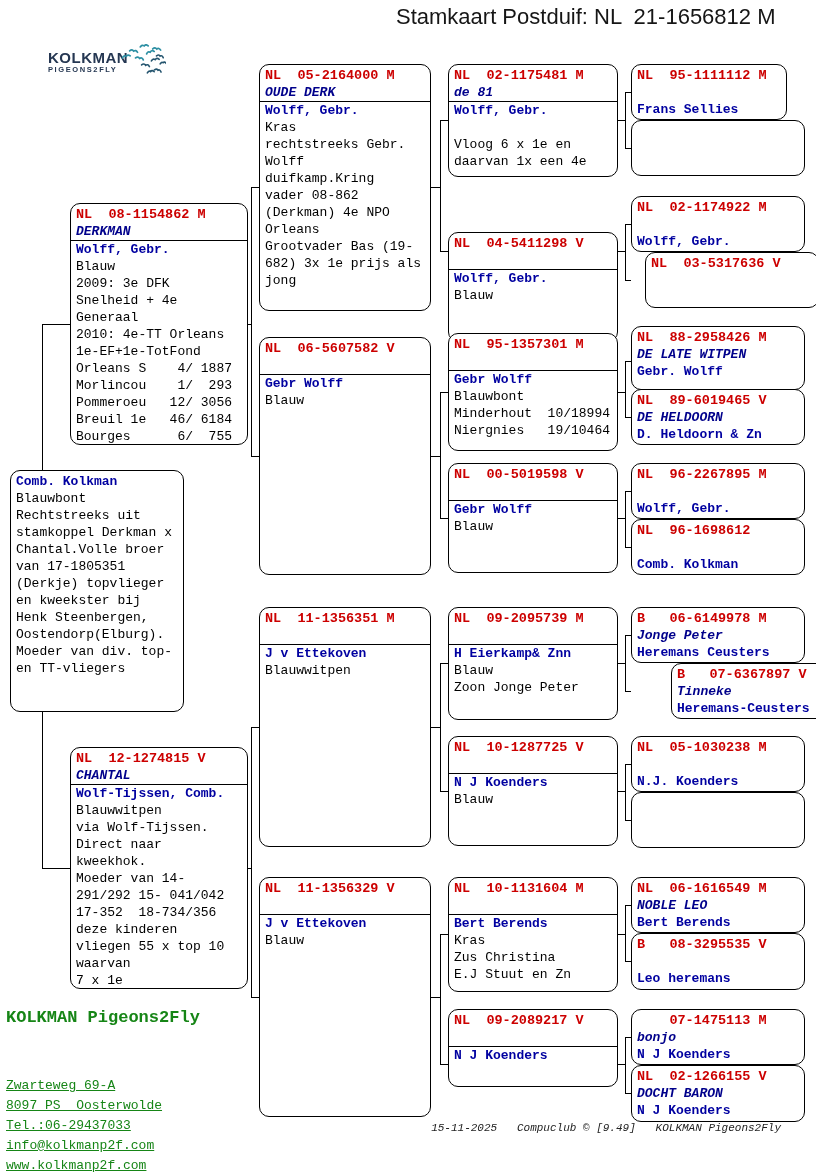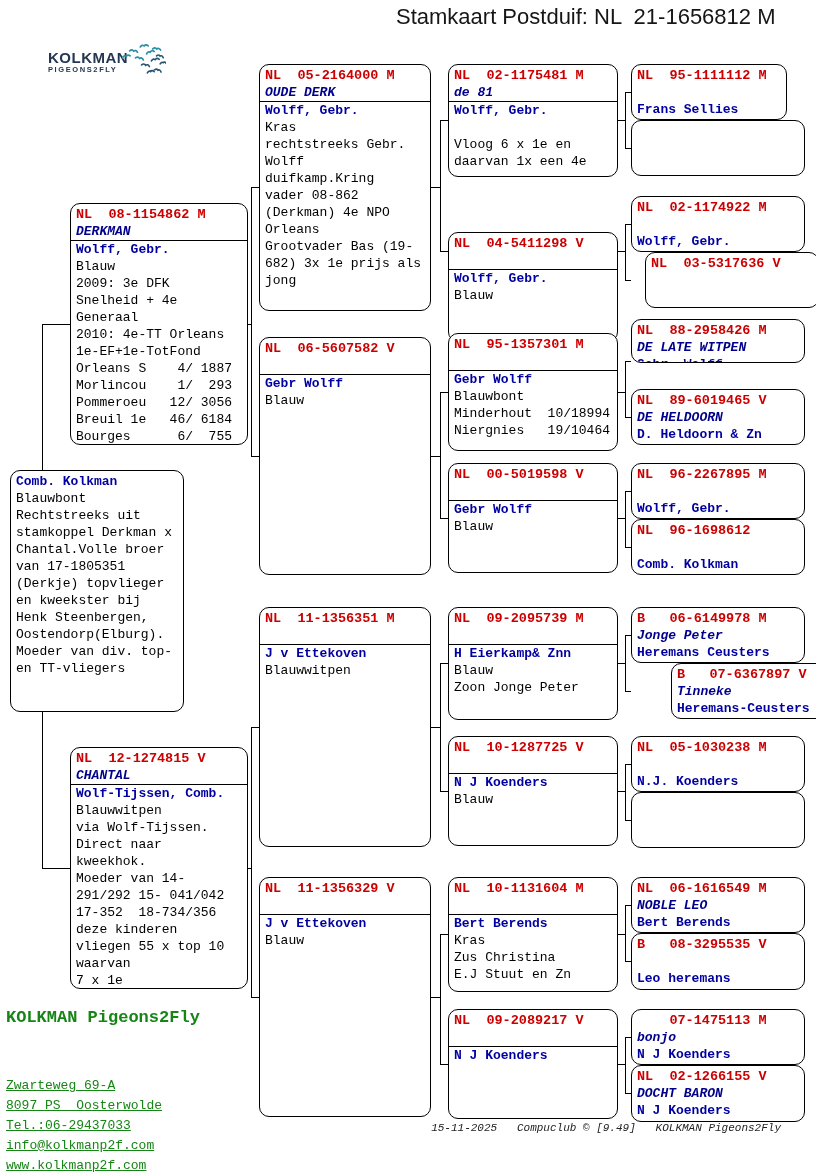--- a/index.html
+++ b/index.html
@@ -281,21 +281,21 @@
     <div class="pbox" style="left: 448px; top: 877px; width: 170px; height: 115px;">
       <div class="hdr">
         <div class="ring">NL  10-1131604 M</div>
         <div class="pname"></div>
       </div>
       <div class="owner">Bert Berends</div>
       <div class="pbody">Kras
 Zus Christina
 E.J Stuut en Zn</div>
     </div>
-    <div class="pbox" style="left: 448px; top: 1009px; width: 170px; height: 110px;">
+    <div class="pbox" style="left: 448px; top: 1009px; width: 170px; height: 78px;">
       <div class="hdr">
         <div class="ring">NL  09-2089217 V</div>
         <div class="pname"></div>
       </div>
       <div class="owner">N J Koenders</div>
       <div class="pbody"></div>
     </div>
     <div class="pbox small" style="left: 631px; top: 64px; width: 156px; height: 56px;">
       <div class="hdr">
         <div class="ring">NL  95-1111112 M</div>
@@ -321,21 +321,21 @@
       <div class="pbody"></div>
     </div>
     <div class="pbox small" style="left: 631px; top: 252px; width: 174px; height: 56px; margin-left: 14px;">
       <div class="hdr">
         <div class="ring">NL  03-5317636 V</div>
         <div class="pname"></div>
       </div>
       <div class="owner"></div>
       <div class="pbody"></div>
     </div>
-    <div class="pbox small" style="left: 631px; top: 319px; width: 174px; height: 44px;">
+    <div class="pbox small" style="left: 631px; top: 326px; width: 174px; height: 64px;">
       <div class="hdr">
         <div class="ring">NL  88-2958426 M</div>
         <div class="pname">DE LATE WITPEN</div>
       </div>
       <div class="owner">Gebr. Wolff</div>
       <div class="pbody"></div>
     </div>
     <div class="pbox small" style="left: 631px; top: 389px; width: 174px; height: 56px;">
       <div class="hdr">
         <div class="ring">NL  89-6019465 V</div>

